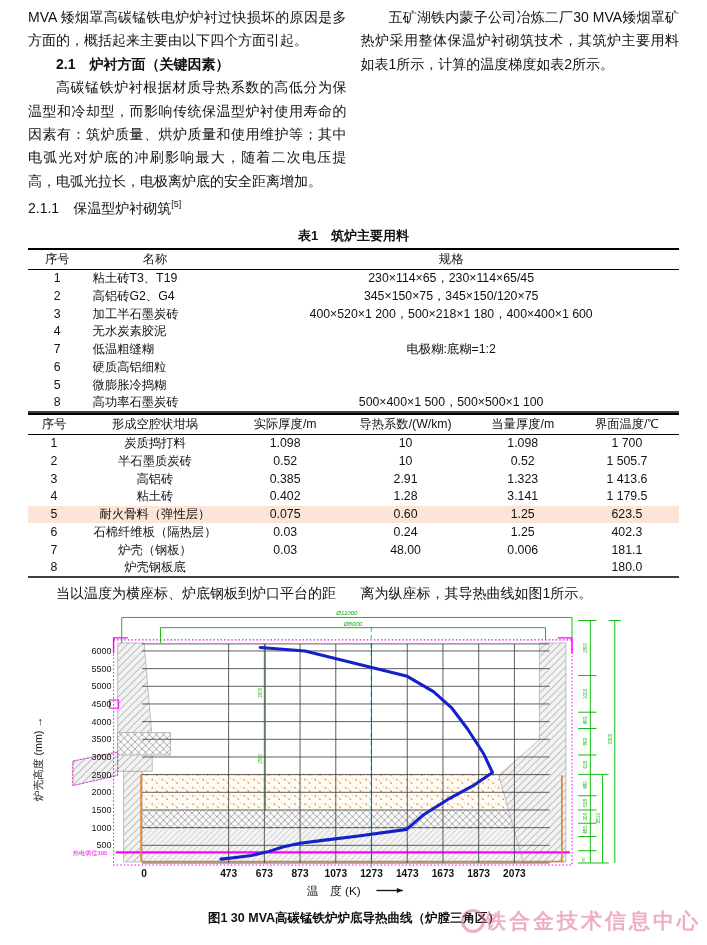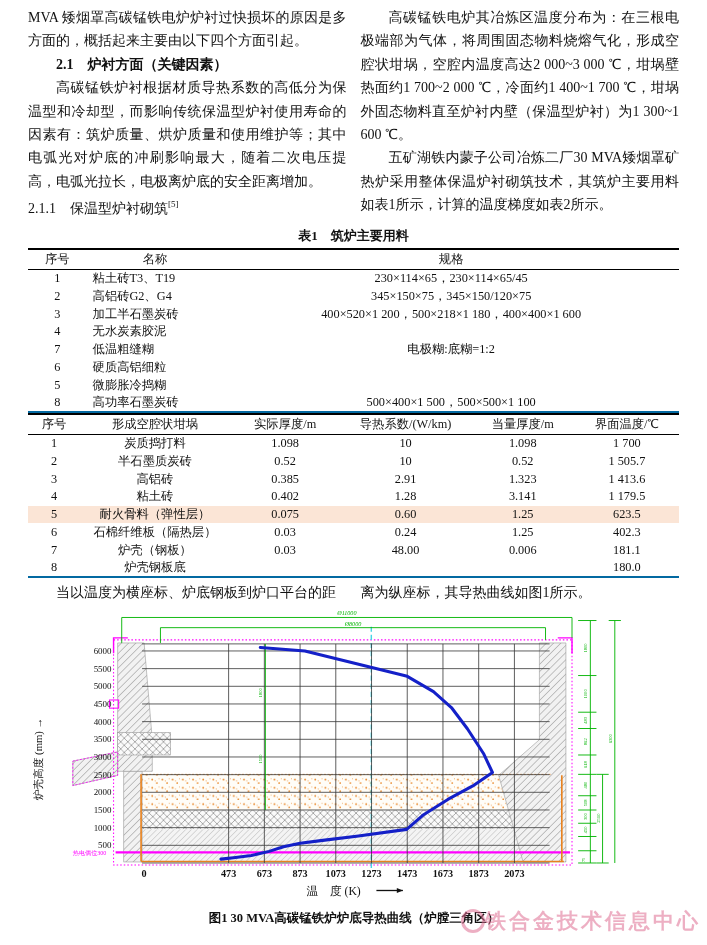--- a/index.html
+++ b/index.html
@@ -1,34 +1,34 @@
 <!DOCTYPE html>
 <html><head>
 <meta charset="utf-8">
 <style>
   html,body{margin:0;padding:0;background:#fff;}
   .page{
     position:relative; width:707px; height:945px; margin:0 auto;
     background:#fff; overflow:hidden;
-    font-family:Liberation Serif, serif;
+    font-family:Liberation Sans, sans-serif;
     color:#111;
   }
   .inner{padding:6px 28px 0 28px;}
   
   .cols{display:flex; gap:14px;}
   .col{flex:1; min-width:0; font-size:14px; line-height:23.4px; text-align:justify;}
   .col p{margin:0; text-indent:2em;}
   .col p.noindent{text-indent:0;}
   .col .sechead{font-weight:bold; margin:0;}
   .col .subhead{margin:0;}
   sup{font-size:9px;}
   
   .tbl-title{text-align:center; font-weight:bold; font-size:13px; margin:7px 0 3px 0;}
   table{width:100%; border-collapse:collapse; font-size:12.3px; line-height:14.5px;
-        border-top:2px solid #000; border-bottom:2px solid #0369a1;}
+        border-top:2px solid #000; border-bottom:2px solid #404040;}
   th{font-weight:normal; border-bottom:1.3px solid #000; padding:2px 2px; text-align:center;}
   td{padding:1.6px 2px; text-align:center;}
   td.cleft{text-align:left; padding-left:6px;}
   tr.hl td{background:#fbe5d6;}
   
   .bridge{margin-top:4px;}
   .bridge .col{line-height:22px;}
   
   .figure{width:652px; margin:2px auto 0 auto;}
   .caption{text-align:center; font-weight:bold; font-size:12.5px; margin-top:2px;}
@@ -48,21 +48,20 @@
   <div class="inner">
 
     <div class="cols">
       <div class="col">
         <p class="noindent">MVA 矮烟罩高碳锰铁电炉炉衬过快损坏的原因是多方面的，概括起来主要由以下四个方面引起。</p>
         <p class="sechead">2.1　炉衬方面（关键因素）</p>
         <p>高碳锰铁炉衬根据材质导热系数的高低分为保温型和冷却型，而影响传统保温型炉衬使用寿命的因素有：筑炉质量、烘炉质量和使用维护等；其中电弧光对炉底的冲刷影响最大，随着二次电压提高，电弧光拉长，电极离炉底的安全距离增加。</p>
         <p class="subhead noindent"><span>2.1.1　保温型炉衬砌筑</span><sup>[5]</sup></p>
       </div>
       <div class="col">
-        <p>高碳锰铁电炉其冶炼区温度分布为：在三根电极端部为气体，将周围固态物料烧熔气化，形成空腔状坩埚，空腔内温度高达2 000~3 000 ℃，坩埚壁热面约1 700~2 000 ℃，冷面约1 400~1 700 ℃，坩埚外固态物料直至炉衬内壁（保温型炉衬）为1 300~1 600 ℃。</p>
         <p>五矿湖铁内蒙子公司冶炼二厂30 MVA矮烟罩矿热炉采用整体保温炉衬砌筑技术，其筑炉主要用料如表1所示，计算的温度梯度如表2所示。</p>
       </div>
     </div>
 
     <div class="tbl-title">表1　筑炉主要用料</div>
     <table id="table1">
       <colgroup>
           <col style="width:9%">
           <col style="width:21%">
           <col style="width:70%">

